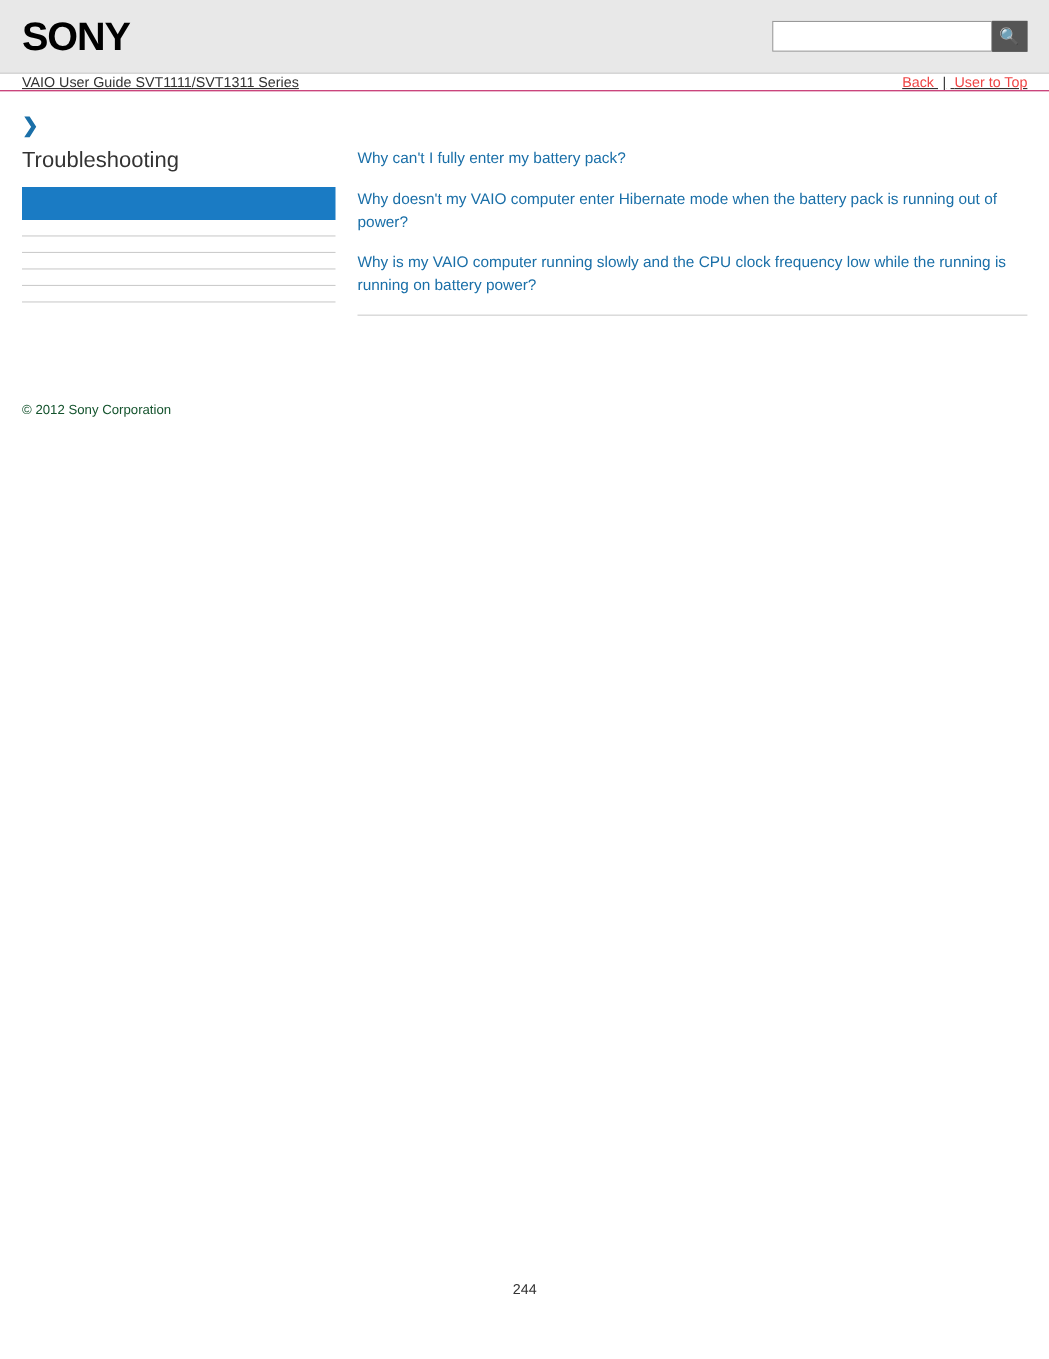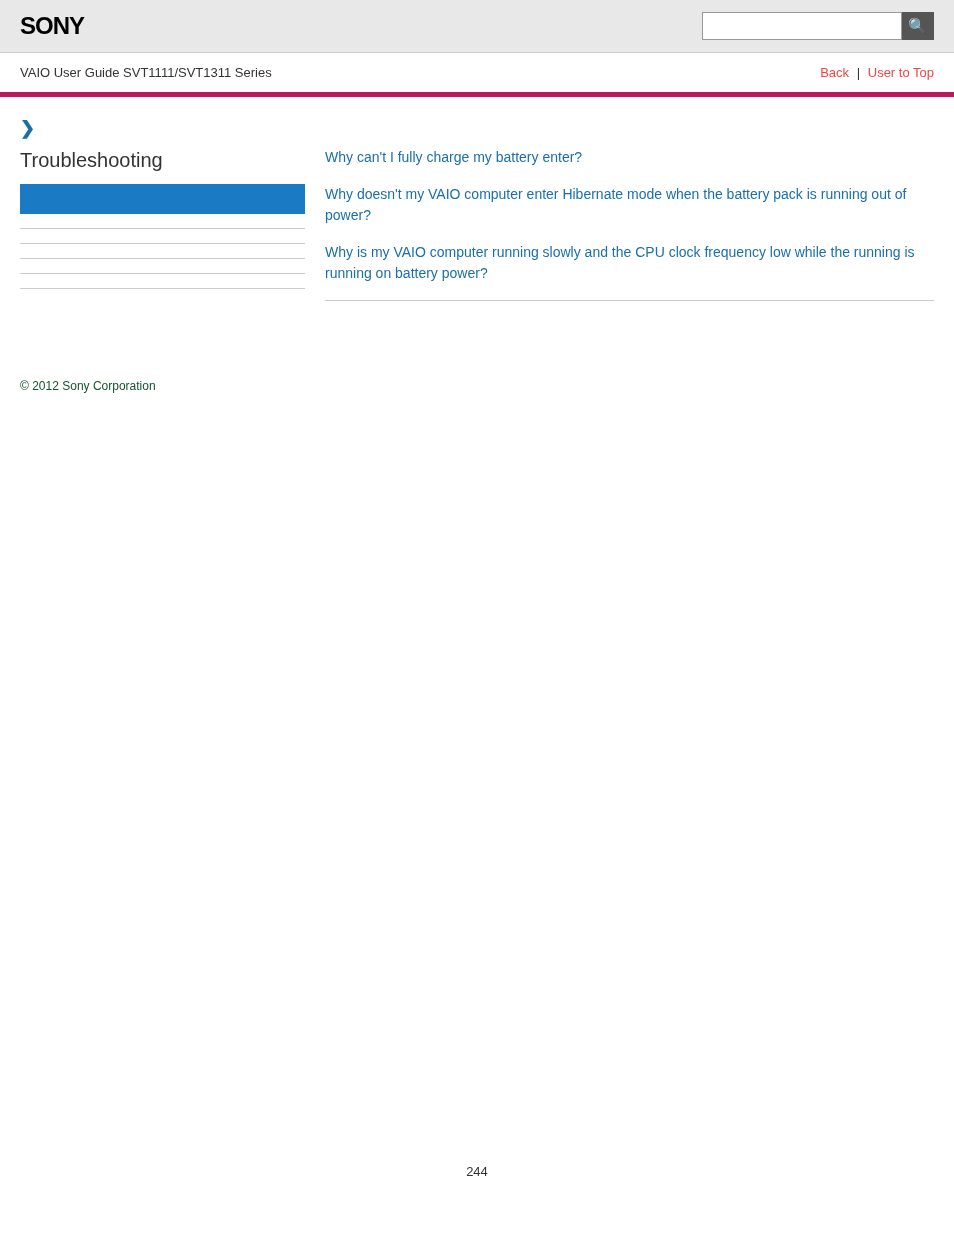--- a/index.html
+++ b/index.html
@@ -15,21 +15,21 @@
     
     .header {
       background: #e8e8e8;
       padding: 12px 20px;
       display: flex;
       align-items: center;
       justify-content: space-between;
       border-bottom: 1px solid #ccc;
     }
     .sony-logo {
-      font-size: 24px;
+      font-size: 36px;
       font-weight: 900;
       color: #000;
       letter-spacing: -1px;
       font-family: 'Arial Black', Arial, sans-serif;
     }
     .search-area {
       display: flex;
       align-items: center;
     }
     .search-input {
@@ -49,25 +49,26 @@
       cursor: pointer;
       display: flex;
       align-items: center;
       justify-content: center;
       color: #fff;
       font-size: 15px;
     }
 
     
     .nav-bar {
-      padding: 12px 20px;
+      padding: 0 20px;
       display: flex;
       justify-content: space-between;
       align-items: center;
-      border-bottom: 5px solid #be185d;
+      border-bottom: 1px solid #be185d;
+      text-decoration: underline;
     }
     .guide-title {
       font-size: 13px;
       color: #333;
     }
     .nav-links {
       font-size: 13px;
     }
     .nav-links a {
       color: #ef4444;
@@ -189,21 +190,21 @@
     <div class="sidebar-active-item"></div>
 
     <span class="sidebar-placeholder-line"></span>
     <span class="sidebar-placeholder-line"></span>
     <span class="sidebar-placeholder-line"></span>
     <span class="sidebar-placeholder-line"></span>
     <span class="sidebar-placeholder-line"></span>
   </div>
 
   <div class="right-content">
-    <a href="#" class="content-link">Why can't I fully charge my battery enter?</a>
+    <a href="#" class="content-link">Why can't I fully enter my battery pack?</a>
     <a href="#" class="content-link">Why doesn't my VAIO computer enter Hibernate mode when the battery pack is running out of power?</a>
     <a href="#" class="content-link">Why is my VAIO computer running slowly and the CPU clock frequency low while the running is running on battery power?</a>
     <hr class="content-divider">
   </div>
 
 </div>
 
 <div class="footer">
   <span class="copyright">© 2012 Sony Corporation</span>
 </div>

